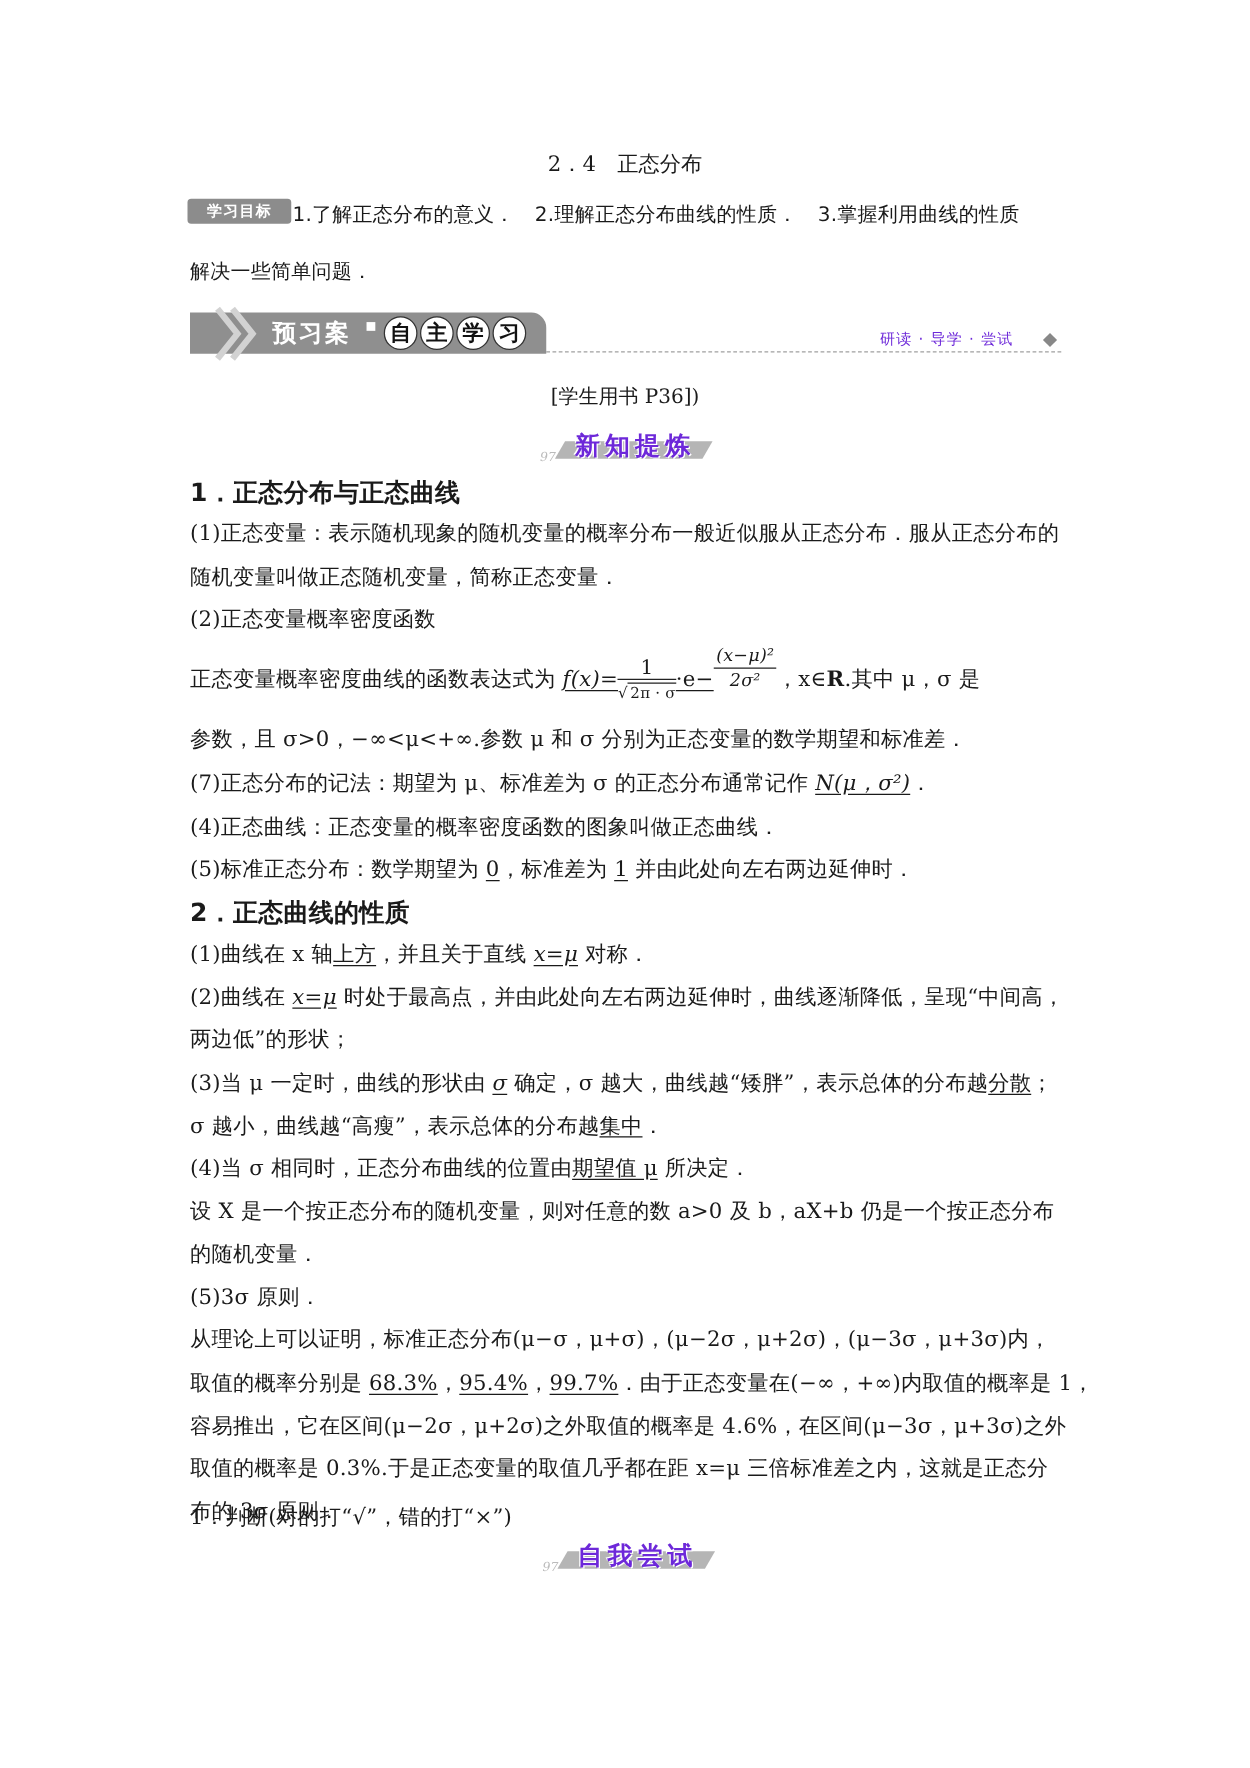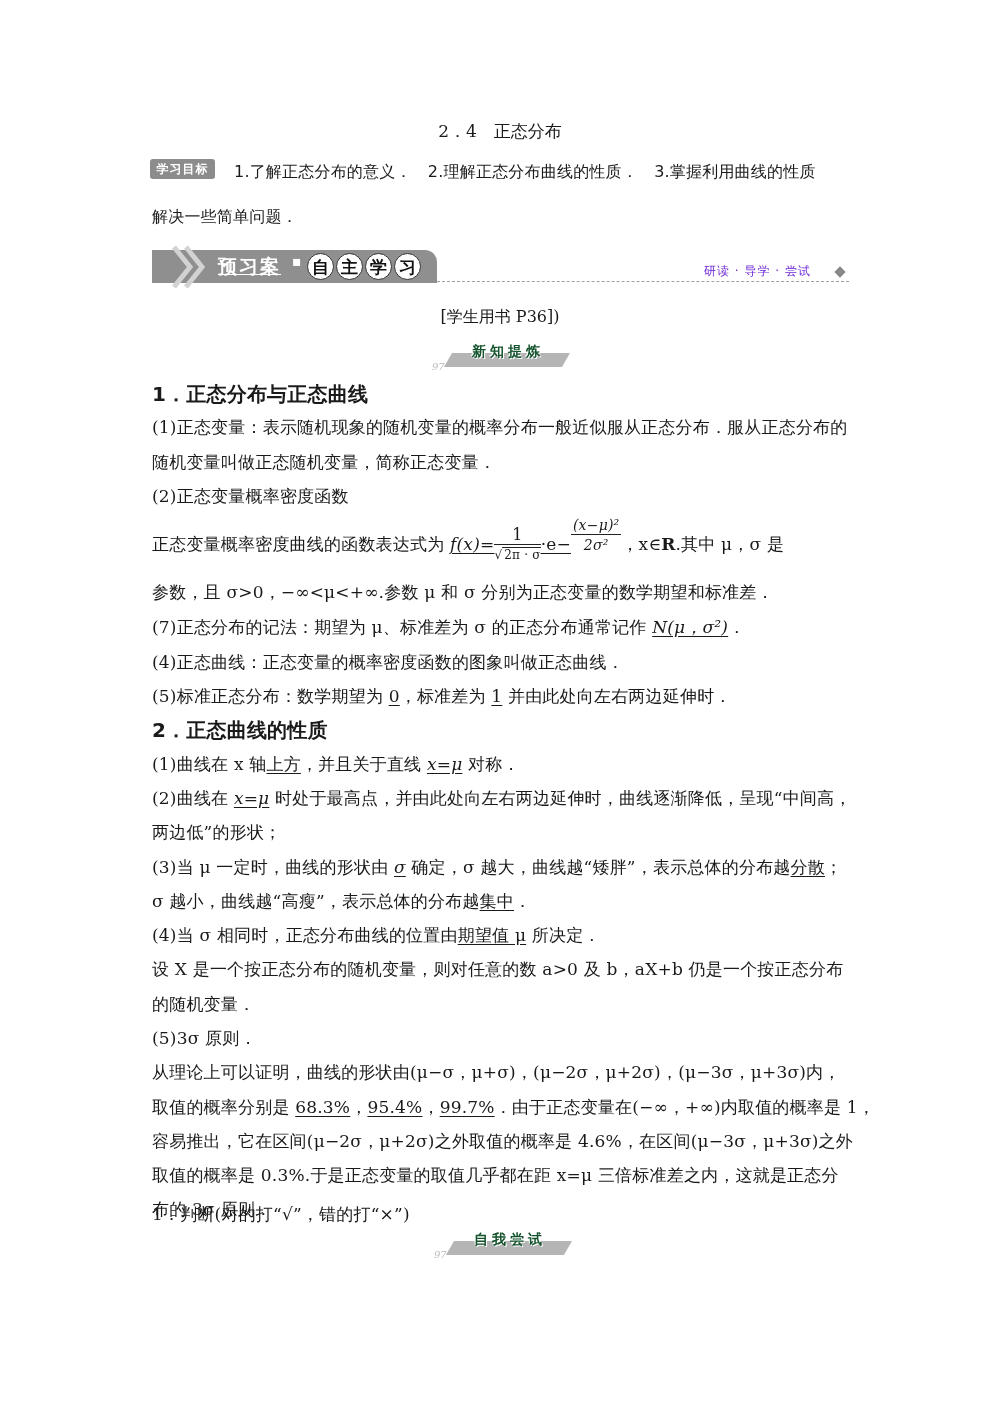--- a/index.html
+++ b/index.html
@@ -15,38 +15,37 @@
     }
     .u { text-decoration: underline; text-underline-offset: 3px; }
     .i { font-style: italic; }
     .b { font-weight: bold; }
     .heading { font-family: "DejaVu Sans", "Liberation Sans", sans-serif; font-weight: bold; font-size: 20px; }
     .title {
       position: absolute; top: 120px; left: 0; width: 1000px; text-align: center;
       font-size: 17px;
     }
     .goal-badge {
-      position: absolute; left: 150px; top: 159px; width: 65px; height: 20px;
+      position: absolute; left: 150px; top: 159px; width: 83px; height: 20px;
       background: #8c8c8c; color: #fff; border-radius: 3px;
       font-family: "DejaVu Sans", "Liberation Sans", sans-serif; font-size: 12px; font-weight: bold;
       text-align: center; line-height: 20px; letter-spacing: 1px;
     }
     
     .banner {
       position: absolute; left: 152px; top: 250px; width: 285px; height: 33px;
       background: #8f8f8f; border-top-right-radius: 12px;
     }
     .banner-chev {
       position: absolute; left: 18px; top: -5px; width: 40px; height: 44px;
     }
     .banner-label {
       position: absolute; left: 66px; top: 4px; color: #fff;
       font-family: "DejaVu Sans", "Liberation Sans", sans-serif; font-weight: bold; font-size: 19px;
       letter-spacing: 2px;
-      text-decoration: underline;
     }
     .banner-dot { position: absolute; left: 140px; top: 3px; color: #fff; font-size: 14px; }
     .circ-wrap { position: absolute; left: 155px; top: 3px; display: flex; gap: 2px; }
     .circ {
       width: 27px; height: 27px; border-radius: 50%; background: #fff; color: #111;
       font-family: "DejaVu Sans", "Liberation Sans", sans-serif; font-weight: bold; font-size: 17px;
       text-align: center; line-height: 27px; border: 1px solid #333; box-sizing: border-box;
     }
     .banner-rule {
       position: absolute; left: 437px; top: 281px; width: 412px; height: 0;
@@ -70,23 +69,22 @@
     }
     .sec-tag .bar {
       position: absolute; left: 20px; top: 10px; width: 118px; height: 14px;
       background: #b5b5b5; transform: skewX(-30deg);
     }
     .sec-tag .mark {
       position: absolute; left: 4px; top: 2px; font-size: 10px; color: #bbb; font-style: italic; margin-top: 16px;
     }
     .sec-tag .txt {
       position: absolute; left: 32px; top: 0; font-family: "DejaVu Sans", "Liberation Sans", sans-serif;
-      font-weight: bold; font-size: 14px; letter-spacing: 4px; color: #14532d;
+      font-weight: bold; font-size: 20px; letter-spacing: 4px; color: #6d28d9;
       text-shadow: 1px 1px 0 #fff, -1px -1px 0 #fff;
-      margin-left: 12px;
     }
     
     .frac { display: inline-block; vertical-align: middle; text-align: center; position: relative; }
     .frac .num { display: block; font-size: 16px; line-height: 18px; border-bottom: 1.5px solid #222; padding: 0 2px; }
     .frac .den { display: block; font-size: 12px; line-height: 20px; }
     .sqrt { border-top: 1.5px solid #222; padding-left: 2px; }
   </style>
 </head>
 <body>
 
@@ -148,21 +146,21 @@
 
 <div class="line" style="top:855px;"><span>(3)当 μ 一定时，曲线的形状由 </span><span class="u i">σ</span><span> 确定，σ 越大，曲线越“矮胖”，表示总体的分布越</span><span class="u">分散</span><span>；</span></div>
 <div class="line" style="top:889px;"><span>σ 越小，曲线越“高瘦”，表示总体的分布越</span><span class="u">集中</span><span>．</span></div>
 
 <div class="line" style="top:923px;"><span>(4)当 σ 相同时，正态分布曲线的位置由</span><span class="u">期望值 μ</span><span> 所决定．</span></div>
 
 <div class="line" style="top:957px;">设 X 是一个按正态分布的随机变量，则对任意的数 a&gt;0 及 b，aX+b 仍是一个按正态分布</div>
 <div class="line" style="top:992px;">的随机变量．</div>
 <div class="line" style="top:1026px;">(5)3σ 原则．</div>
 
-<div class="line" style="top:1060px;">从理论上可以证明，曲线的形状由(μ−σ，μ+σ)，(μ−2σ，μ+2σ)，(μ−3σ，μ+3σ)内，</div>
+<div class="line" style="top:1060px;">从理论上可以证明，标准正态分布(μ−σ，μ+σ)，(μ−2σ，μ+2σ)，(μ−3σ，μ+3σ)内，</div>
 <div class="line" style="top:1095px;"><span>取值的概率分别是 </span><span class="u">68.3%</span><span>，</span><span class="u">95.4%</span><span>，</span><span class="u">99.7%</span><span>．由于正态变量在(−∞，+∞)内取值的概率是 1，</span></div>
 <div class="line" style="top:1129px;">容易推出，它在区间(μ−2σ，μ+2σ)之外取值的概率是 4.6%，在区间(μ−3σ，μ+3σ)之外</div>
 <div class="line" style="top:1163px;">取值的概率是 0.3%.于是正态变量的取值几乎都在距 x=μ 三倍标准差之内，这就是正态分</div>
 <div class="line" style="top:1197px;">布的 3σ 原则．</div>
 
 <div class="sec-tag" style="left:430px; top:1231px;">
   <div class="bar"></div>
   <span class="mark">97</span>
   <span class="txt">自我尝试</span>
 </div>

